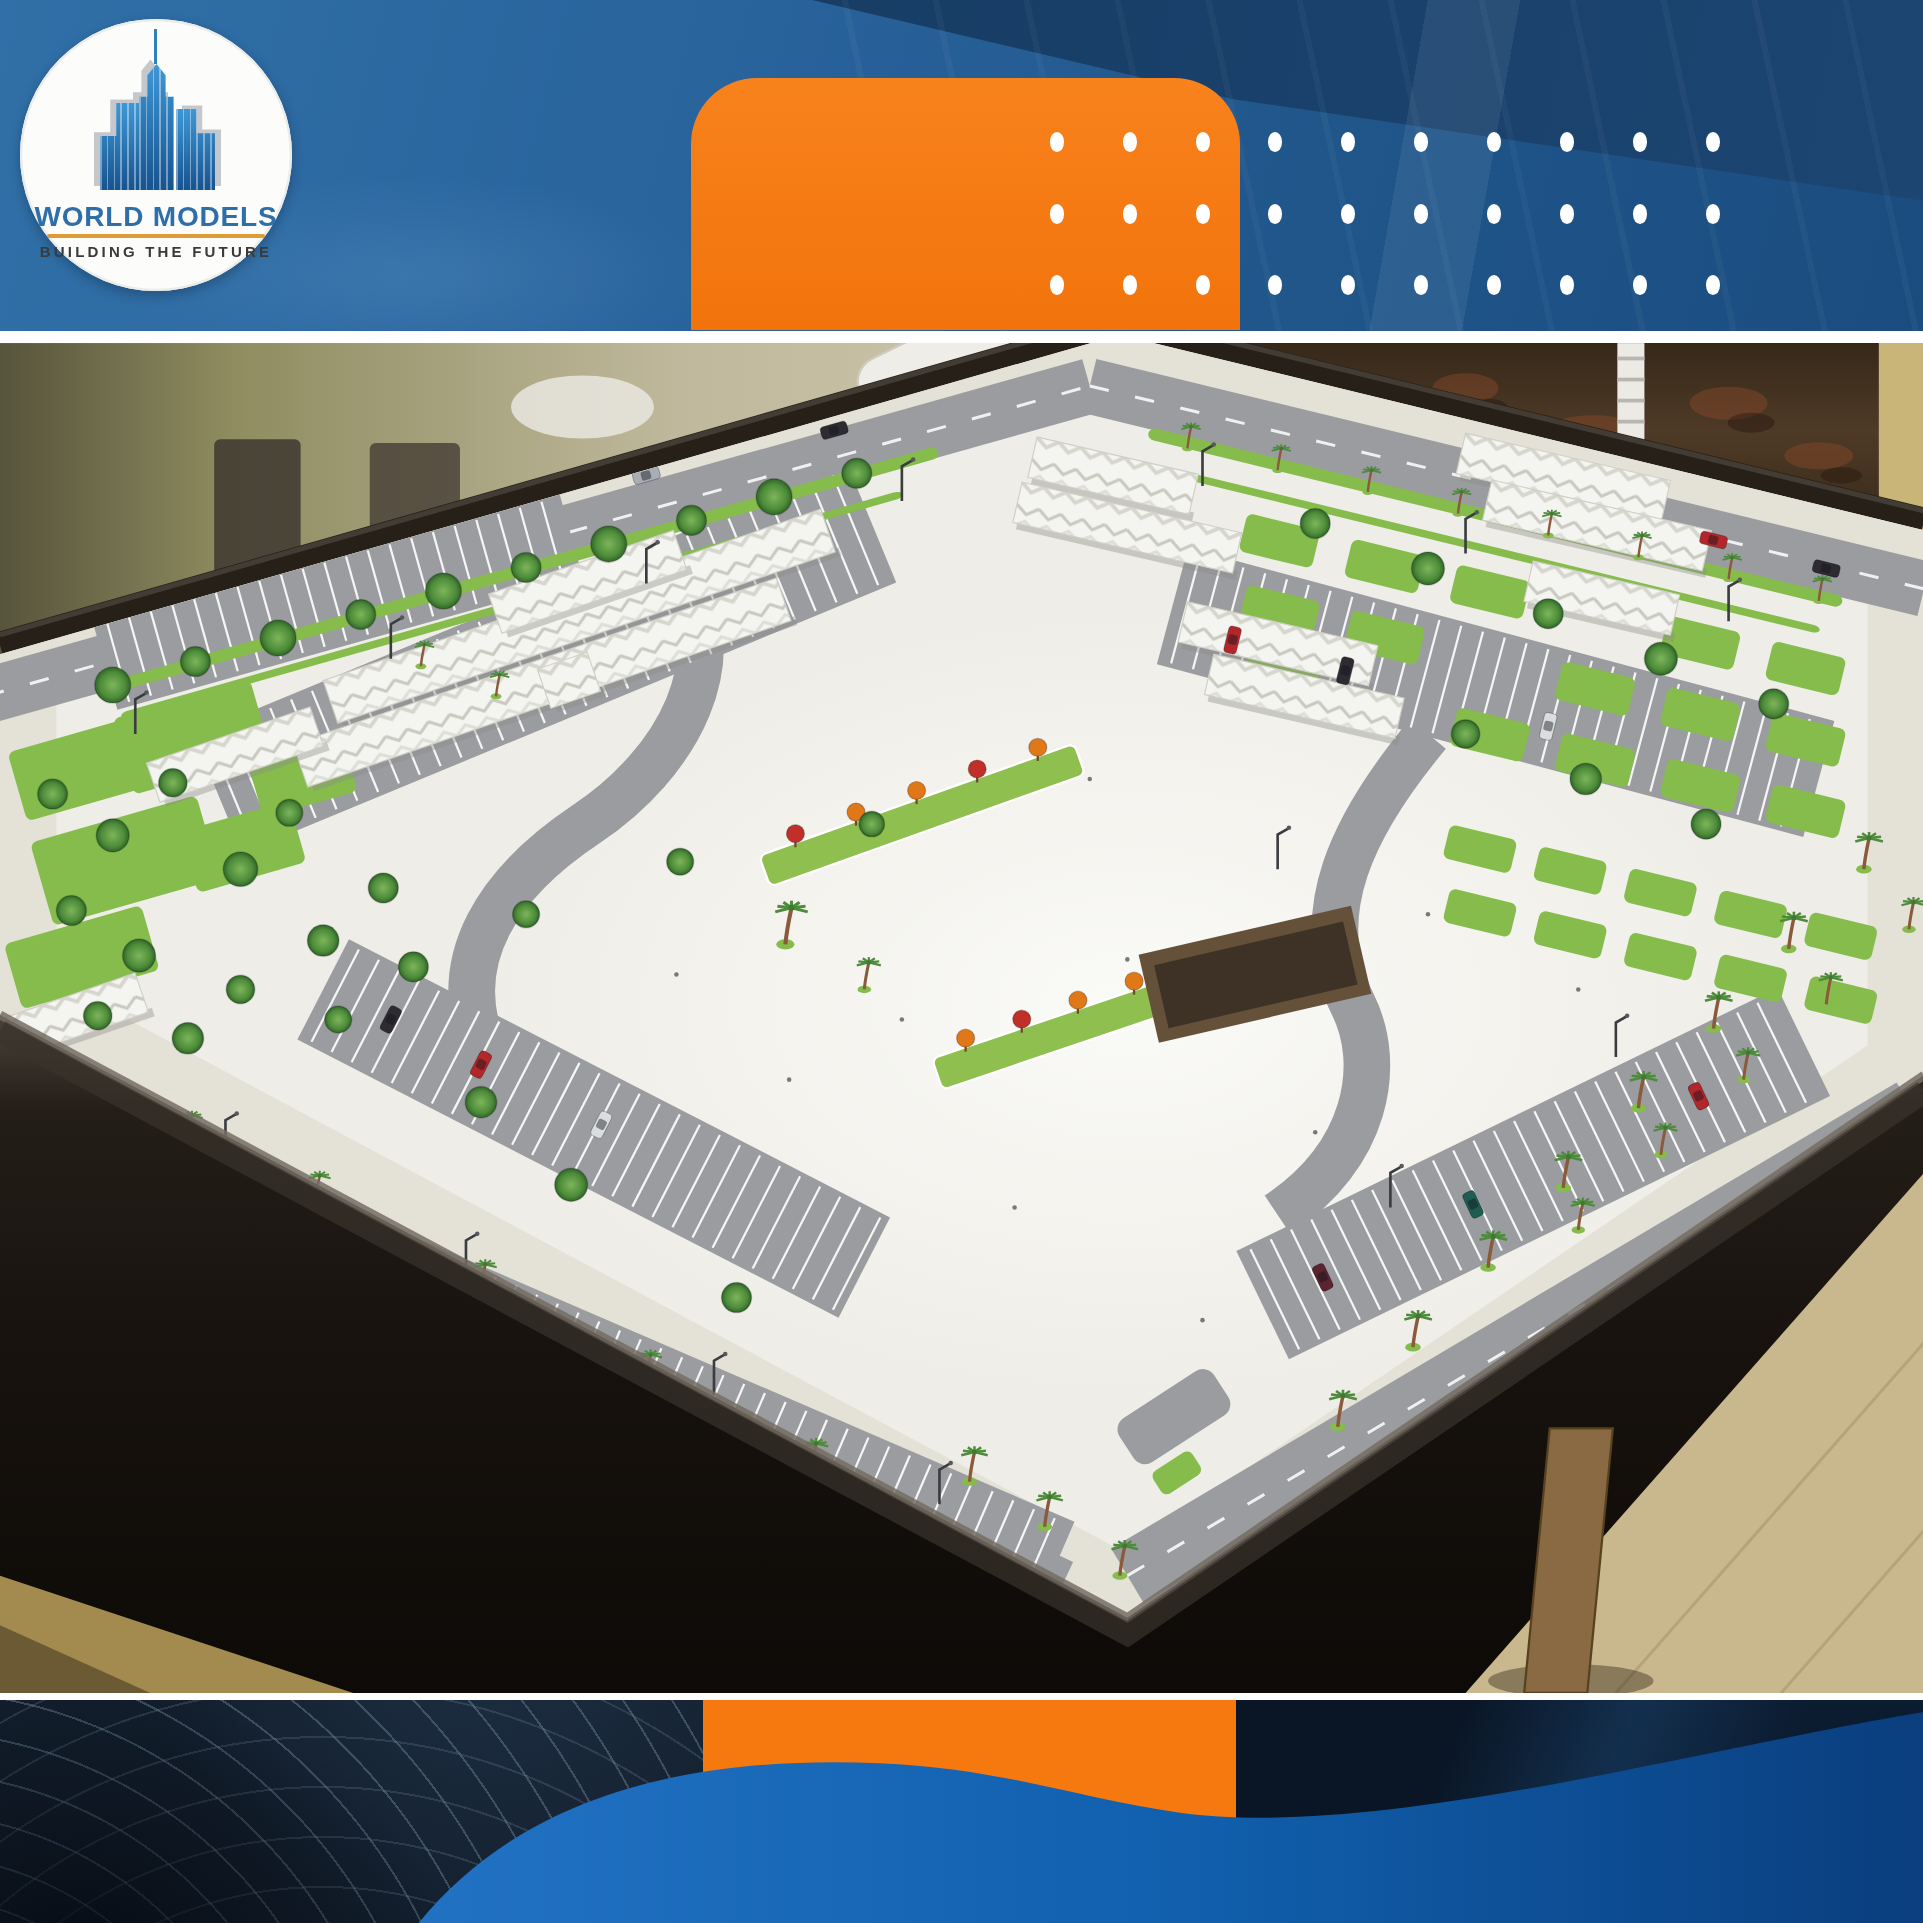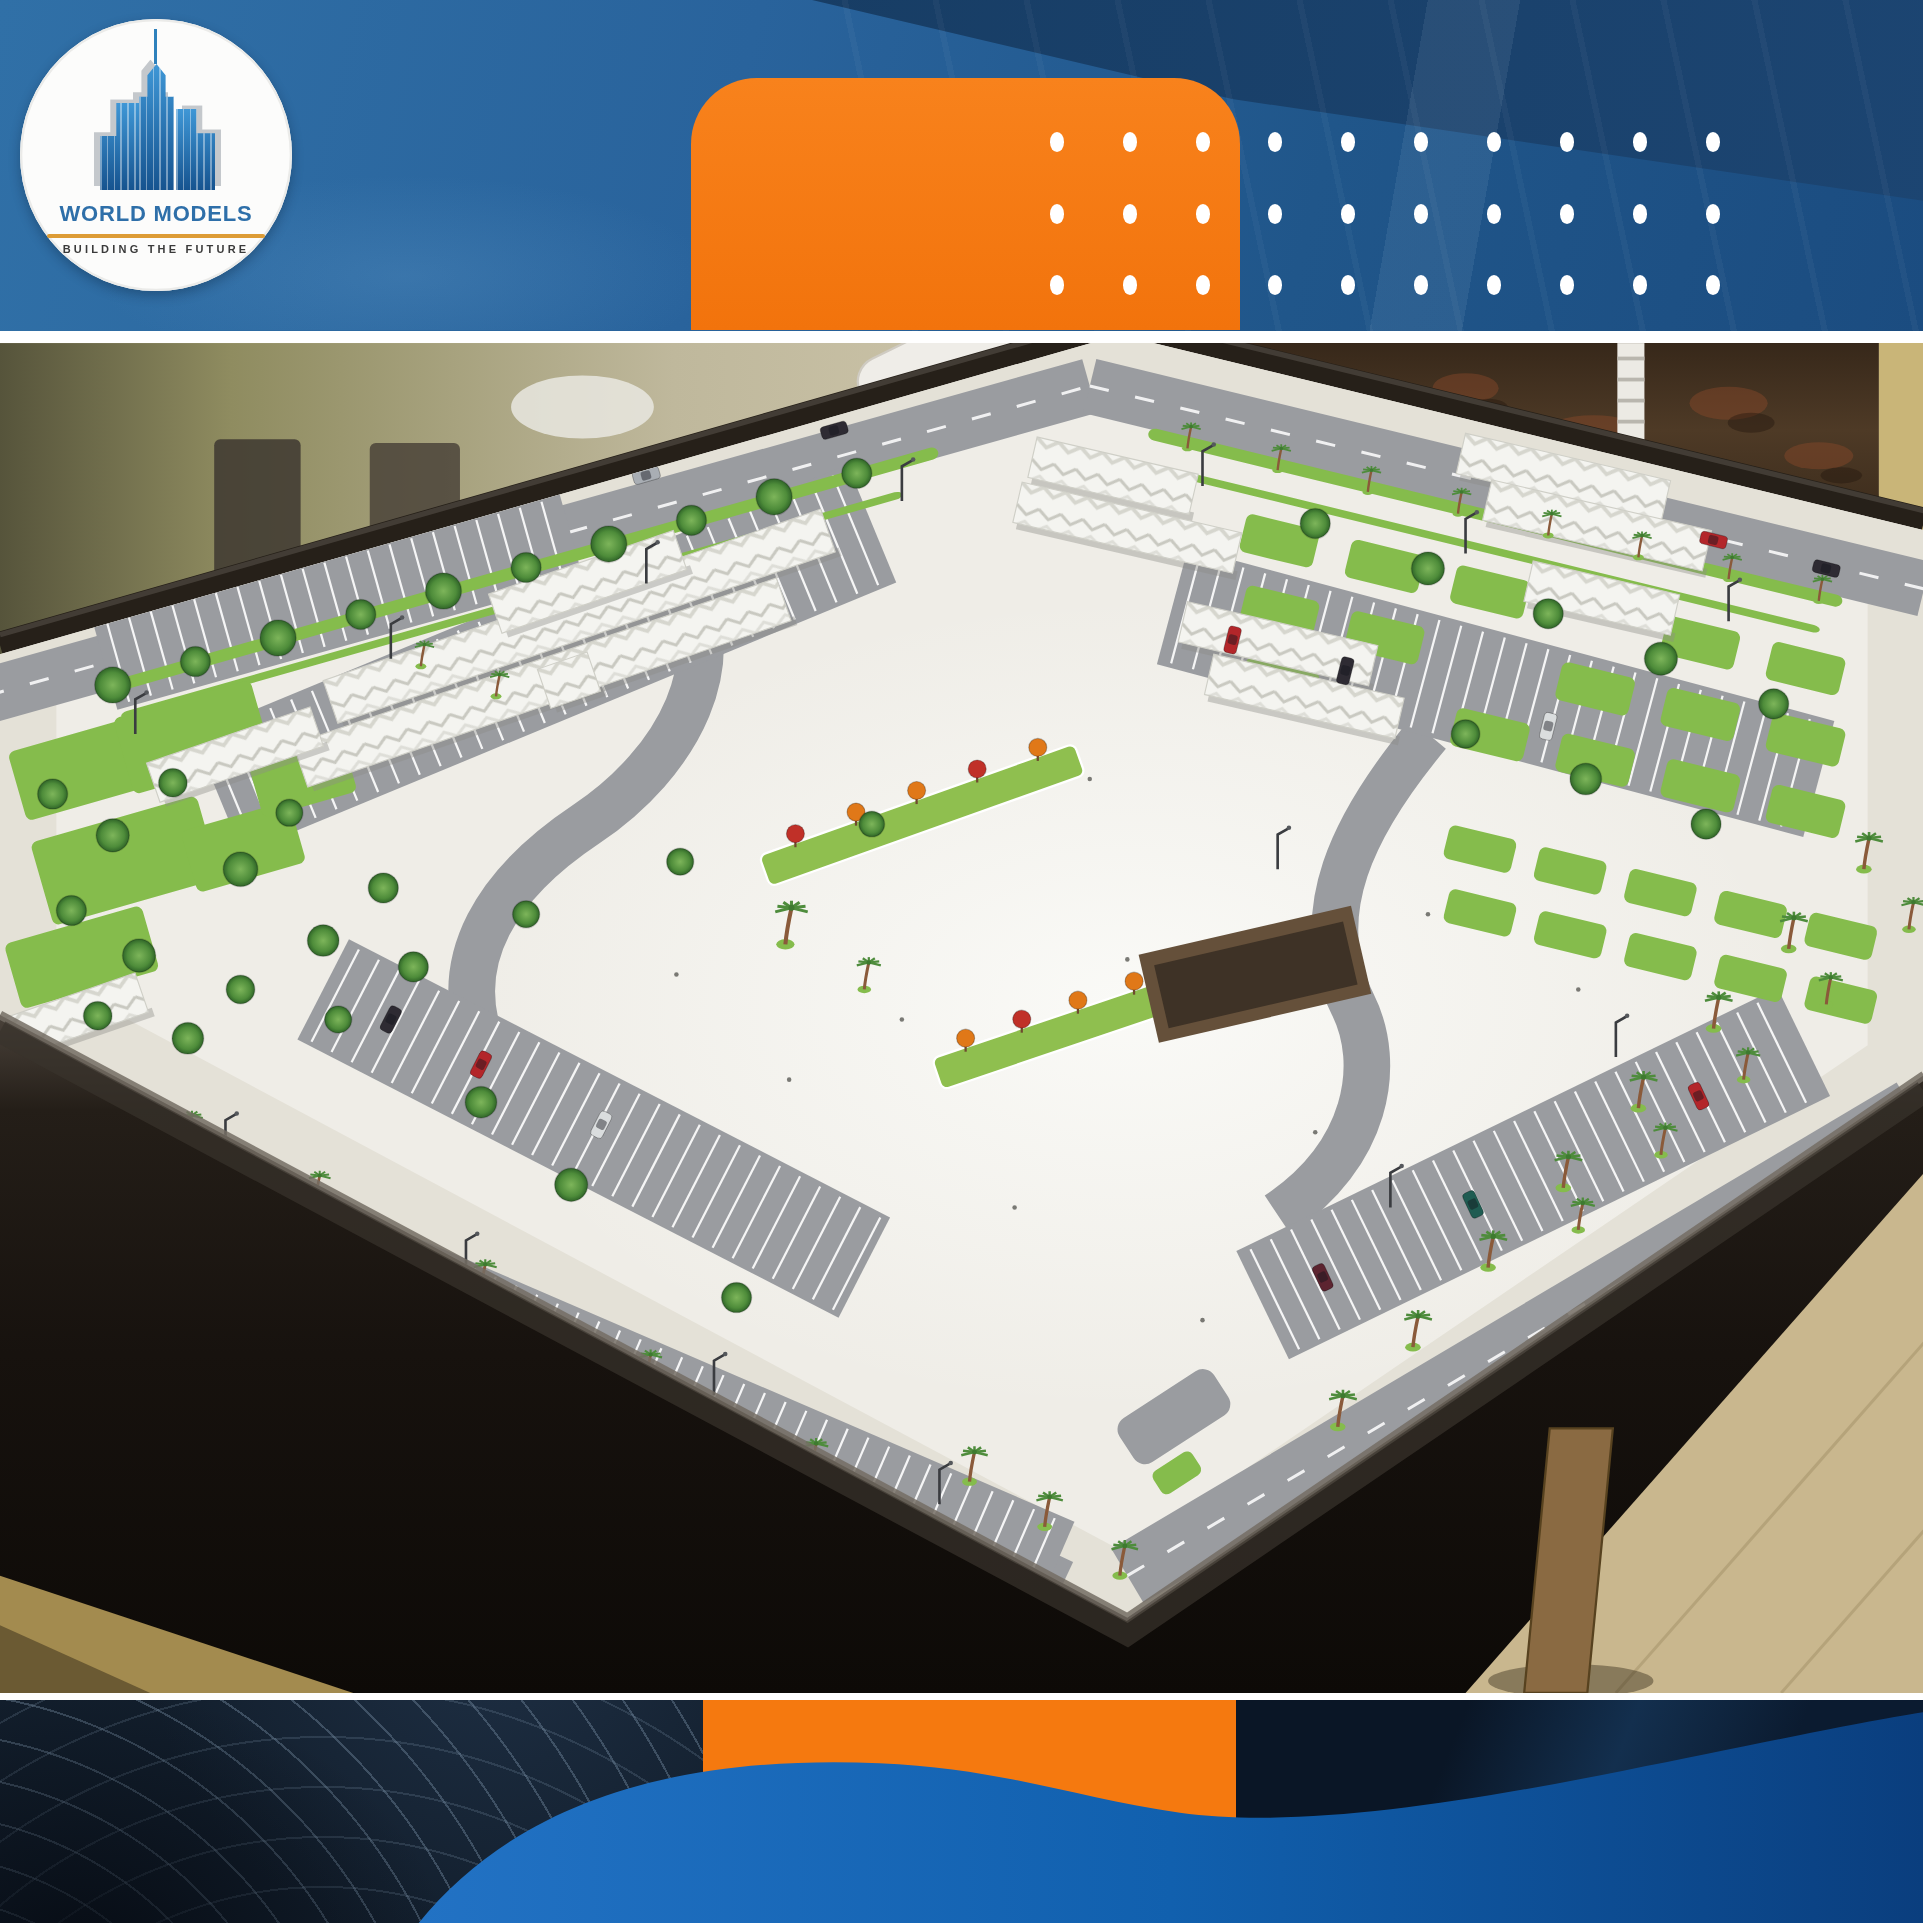--- a/index.html
+++ b/index.html
@@ -32,24 +32,24 @@
   .bldS{background:#C4C8CC;}
   .bld-l,.bldS-l{left:22.5px;width:42px;height:87px;clip-path:polygon(0 100%,0 38%,40% 38%,40% 0,100% 0,100% 100%);}
   .bld-m,.bldS-m{left:62px;width:35px;height:126px;clip-path:polygon(0 100%,0 26%,24% 26%,24% 9%,50% 0,76% 9%,76% 26%,100% 26%,100% 100%);}
   .bld-r,.bldS-r{left:99px;width:39px;height:81px;clip-path:polygon(0 100%,0 0,52% 0,52% 30%,100% 30%,100% 100%);}
   .bldS-l{transform:translate(-6px,-3.8px);}
   .bldS-m{transform:translate(-6px,-4.5px);}
   .bldS-r{transform:translate(6px,-3.8px);}
   .bld{background:linear-gradient(180deg,#3F97D6,#16538F);
     background-image:repeating-linear-gradient(90deg,rgba(255,255,255,.4) 0 1.5px,transparent 1.5px 6.8px),linear-gradient(180deg,#3F97D6,#16538F);}
   .spire{left:77px;bottom:126px;width:3px;height:35px;background:#2F81BC;}
-  .logo-title{left:0;top:182px;width:272px;text-align:center;font-size:22px;font-weight:bold;
+  .logo-title{left:0;top:182px;width:272px;text-align:center;font-size:28px;font-weight:bold;
     color:#2E6FA9;letter-spacing:0.8px;}
   .logo-underline{left:27px;top:215px;width:218px;height:3.8px;border-radius:2.3px;background:#DD9C36;}
-  .logo-tagline{left:0;top:224px;width:272px;text-align:center;font-size:11px;font-weight:bold;
+  .logo-tagline{left:0;top:224px;width:272px;text-align:center;font-size:15px;font-weight:bold;
     color:#3A3A3A;letter-spacing:3.2px;}
 
   
   .model-photo{left:0;top:343px;width:1924px;height:1350px;background:#C9C0A4;overflow:hidden;}
   .model-photo svg{position:absolute;left:0;top:0;}
 
   
   .bottom-banner{left:0;top:1700px;width:1924px;height:224px;overflow:hidden;background:#0E1C2E;}
   .fb-left{left:0;top:0;width:703px;height:224px;background-color:#121E2C;
     background-image:

